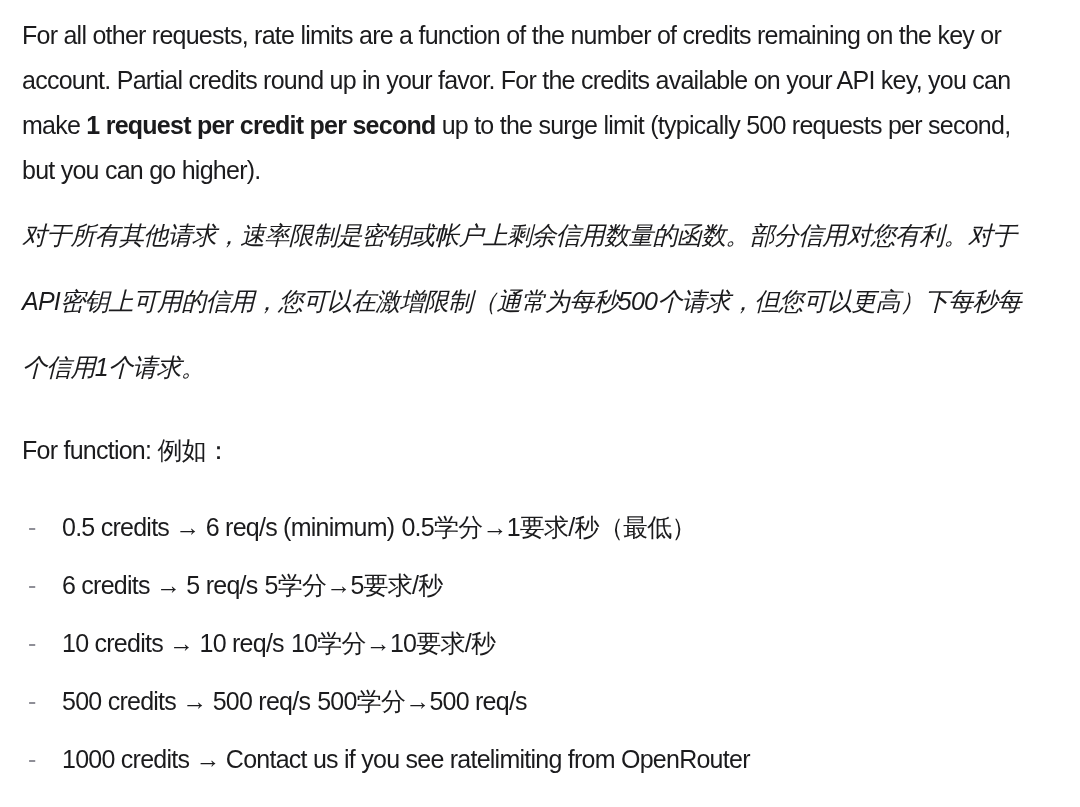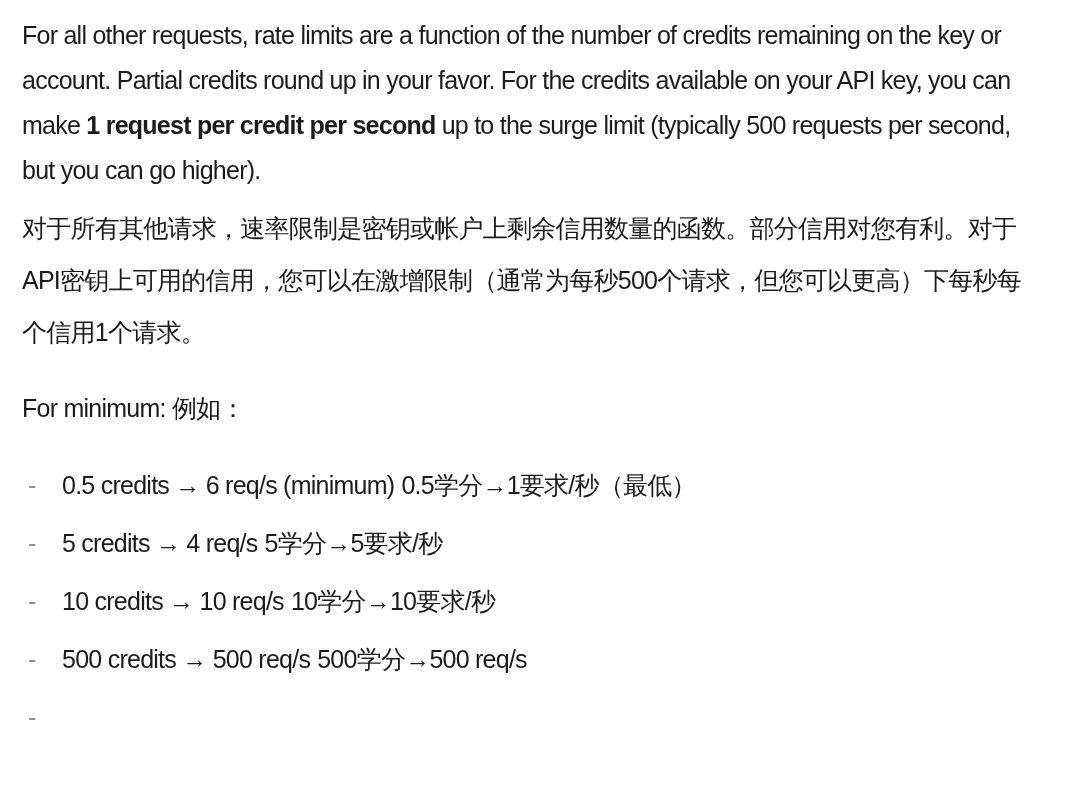--- a/index.html
+++ b/index.html
@@ -23,22 +23,23 @@
   }
   p {
     margin: 0;
   }
   .para-en {
     line-height: 45px;
     margin-bottom: 9px;
     max-width: 1040px;
   }
   .para-zh {
-    line-height: 52px;
+    line-height: 66px;
     max-width: 1040px;
+    font-style: italic;
   }
   .example-label {
     line-height: 45px;
     margin-top: 28px;
   }
   ul.credits-list {
     list-style: none;
     margin: 32px 0 0 0;
     padding: 0 0 0 40px;
     max-width: 1040px;
@@ -69,33 +70,33 @@
 </style>
 </head>
 <body>
 
 <div class="doc">
 
   <p class="para-en"><span>For all other requests, rate limits are a function of the number of credits remaining on the key or account. Partial credits round up in your favor. For the credits available on your API key, you can make </span><strong>1 request per credit per second</strong><span> up to the surge limit (typically 500 requests per second, but you can go higher).</span></p>
 
   <p class="para-zh">对于所有其他请求，速率限制是密钥或帐户上剩余信用数量的函数。部分信用对您有利。对于API密钥上可用的信用，您可以在激增限制（通常为每秒500个请求，但您可以更高）下每秒每个信用1个请求。</p>
 
-  <p class="example-label">For minimum: 例如：</p>
+  <p class="example-label">For function: 例如：</p>
 
   <ul class="credits-list">
     <li>
       <span class="dash">-</span><span class="li-en">0.5 credits → 6 req/s (minimum)</span><span class="li-zh">0.5学分→1要求/秒（最低）</span>
     </li>
     <li>
-      <span class="dash">-</span><span class="li-en">5 credits → 4 req/s</span><span class="li-zh">5学分→5要求/秒</span>
+      <span class="dash">-</span><span class="li-en">6 credits → 5 req/s</span><span class="li-zh">5学分→5要求/秒</span>
     </li>
     <li>
       <span class="dash">-</span><span class="li-en">10 credits → 10 req/s</span><span class="li-zh">10学分→10要求/秒</span>
     </li>
     <li>
       <span class="dash">-</span><span class="li-en">500 credits → 500 req/s</span><span class="li-zh">500学分→500 req/s</span>
     </li>
     <li>
-      <span class="dash">-</span>
+      <span class="dash">-</span><span class="li-en">1000 credits → Contact us if you see ratelimiting from OpenRouter</span>
     </li>
   </ul>
 
 </div>
 
 </body></html>

